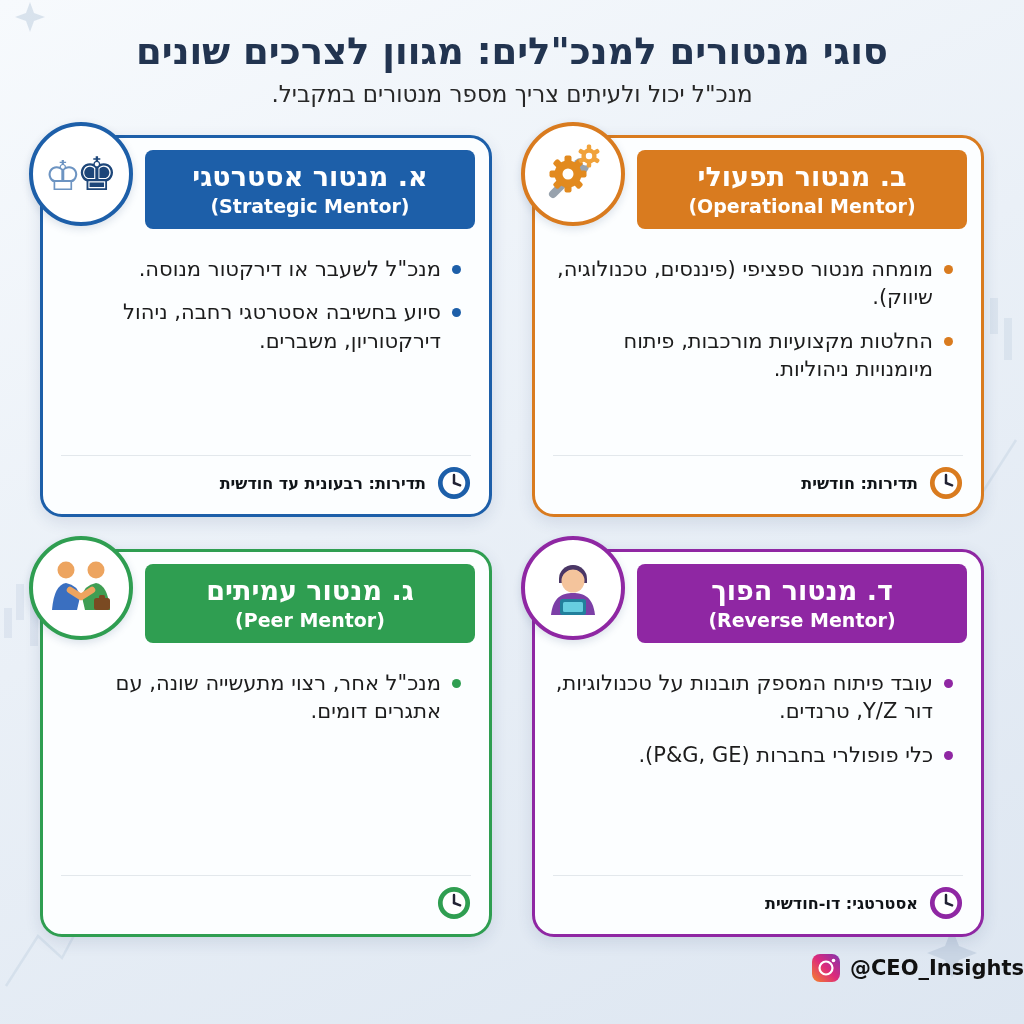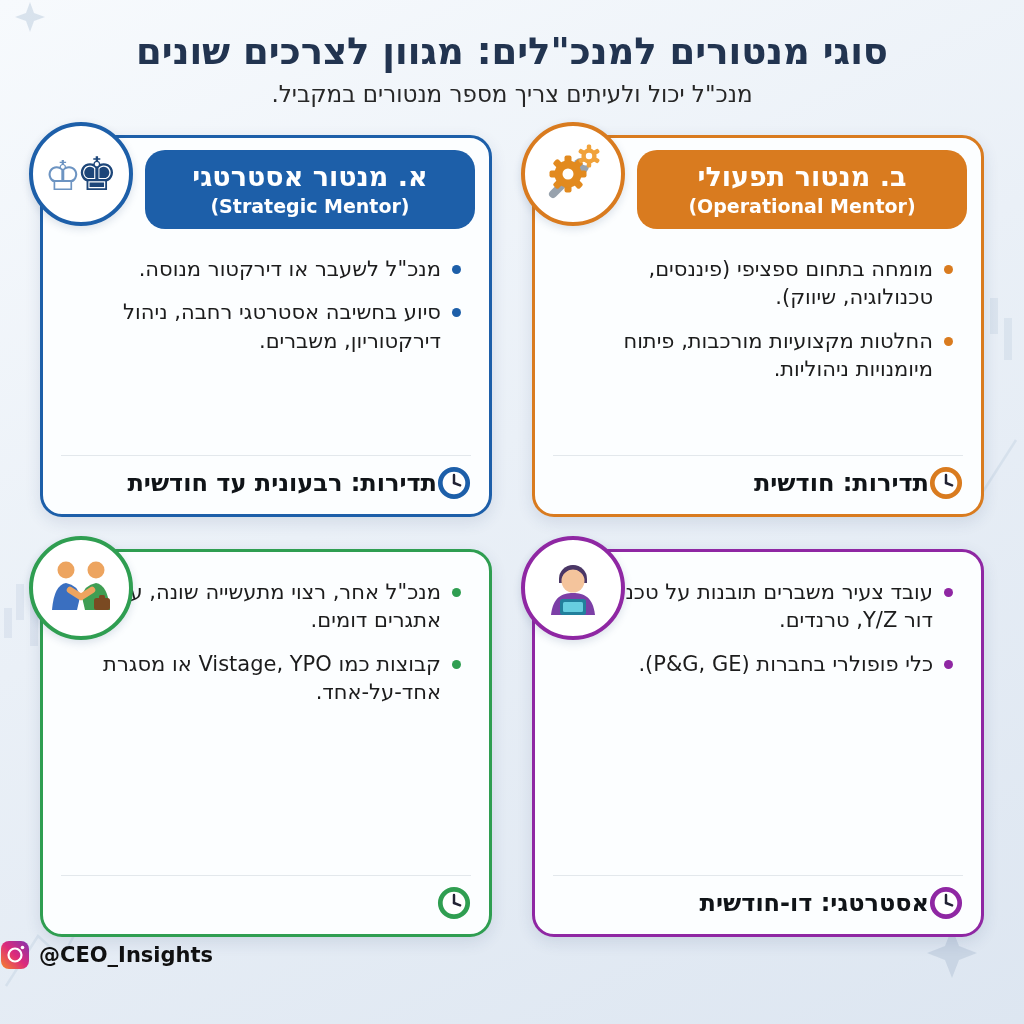--- a/index.html
+++ b/index.html
@@ -38,45 +38,45 @@
   .card:nth-child(4) { --c: #8f27a3; }
 
   .icon-circle {
     position: absolute; top: -16px; left: -14px; width: 104px; height: 104px;
     border-radius: 50%; background: #ffffff; border: 4px solid var(--c);
     box-sizing: border-box; display: flex; align-items: center; justify-content: center;
     z-index: 2; box-shadow: 0 3px 8px rgba(30,60,110,0.15);
   }
 
   .card-header {
-    margin: 12px 14px 0 102px; background: var(--c); border-radius: 20px;
+    margin: 12px 14px 0 102px; background: var(--c); border-radius: 8px;
     color: #ffffff; text-align: center; padding: 11px 8px 12px;
   }
   .card-title { font-size: 27px; font-weight: bold; line-height: 1.15; }
   .card-subtitle-en { font-size: 19px; font-weight: bold; direction: ltr; margin-top: 3px; text-align: center; }
 
   .card-body { flex: 1; padding: 26px 28px 0 20px; display: flex; flex-direction: column; gap: 15px; }
   .bullet { display: flex; align-items: flex-start; gap: 11px; font-size: 21px; color: #1c1c1c; line-height: 1.35; text-align: right; }
   .dot { flex: 0 0 auto; width: 9px; height: 9px; border-radius: 50%; background: var(--c); margin-top: 10px; }
 
   .card-footer {
     margin: 0 18px 14px; padding-top: 10px;
     border-top: 1px solid rgba(50,70,100,0.12);
-    display: flex; align-items: center; 
-    font-size: 24px; font-weight: bold; color: #101418;
+    display: flex; align-items: center; gap: 11px;
+    font-size: 16px; font-weight: bold; color: #101418;
   }
   .clock { color: var(--c); flex: 0 0 auto; display: flex; }
 
   .chess { display: flex; align-items: flex-end; line-height: 1; }
   .chess-dark { font-size: 46px; color: #1d4679; }
   .chess-light { font-size: 41px; color: #6d94c2; margin-right: -5px; }
 
   .social {
-    direction: ltr; display: flex; align-items: center; justify-content: flex-start;
-    gap: 9px; margin-top: 3px; font-size: 21px; color: #111111; font-weight: bold;
+    direction: ltr; display: flex; align-items: center; justify-content: flex-end;
+    gap: 9px; margin-top: 16px; font-size: 21px; color: #111111; font-weight: bold;
   }
   .social .ig { display: flex; }
 </style>
 </head>
 <body>
 
 <svg class="bg-decor" width="1024" height="1024" viewBox="0 0 1024 1024" aria-hidden="true">
   <g opacity="0.22" stroke="#9fb4cd" fill="none" stroke-width="2.5">
     <polyline points="6,986 38,936 62,958 96,894 128,926"></polyline>
     <polyline points="928,502 962,470 984,490 1016,440"></polyline>
@@ -162,21 +162,21 @@
           <circle cx="49" cy="15" r="3.2" fill="#ffffff"></circle>
         </svg>
       </div>
       <header class="card-header">
         <div class="card-title">ב. מנטור תפעולי</div>
         <div class="card-subtitle-en">(Operational Mentor)</div>
       </header>
       <div class="card-body">
         <div class="bullet">
           <span class="dot"></span>
-          <span>מומחה בתחום ספציפי (פיננסים, טכנולוגיה, שיווק).</span>
+          <span>מומחה מנטור ספציפי (פיננסים, טכנולוגיה, שיווק).</span>
         </div>
         <div class="bullet">
           <span class="dot"></span>
           <span>החלטות מקצועיות מורכבות, פיתוח מיומנויות ניהוליות.</span>
         </div>
       </div>
       <footer class="card-footer">
         <span class="clock">
           <svg width="34" height="34" viewBox="0 0 36 36">
             <circle cx="18" cy="18" r="14.5" fill="#ffffff" stroke="currentColor" stroke-width="5"></circle>
@@ -193,28 +193,28 @@
         <svg width="68" height="62" viewBox="0 0 68 62">
           <circle cx="19" cy="13" r="8.5" fill="#eda45f"></circle>
           <circle cx="49" cy="13" r="8.5" fill="#eda45f"></circle>
           <path d="M5 53 Q7 28 19 26 Q31 28 33 40 L30 53 Z" fill="#3a6fc0"></path>
           <path d="M63 53 Q61 28 49 26 Q37 28 35 40 L38 53 Z" fill="#3f9e53"></path>
           <path d="M23 33 L34 40 L45 33" stroke="#eda45f" stroke-width="6.5" fill="none" stroke-linecap="round" stroke-linejoin="round"></path>
           <rect x="47" y="41" width="16" height="12" rx="2.5" fill="#7a4a22"></rect>
           <rect x="52" y="38" width="6" height="4" rx="1.5" fill="#7a4a22"></rect>
         </svg>
       </div>
+      <header class="card-header">
+        <div class="card-title">ג. מנטור עמיתים</div>
+        <div class="card-subtitle-en">(Peer Mentor)</div>
+      </header>
       <div class="card-body">
         <div class="bullet">
           <span class="dot"></span>
           <span>מנכ"ל אחר, רצוי מתעשייה שונה, עם אתגרים דומים.</span>
-        </div>
-        <div class="bullet">
-          <span class="dot"></span>
-          <span>קבוצות כמו Vistage, YPO או מסגרת אחד-על-אחד.</span>
         </div>
       </div>
       <footer class="card-footer">
         <span class="clock">
           <svg width="34" height="34" viewBox="0 0 36 36">
             <circle cx="18" cy="18" r="14.5" fill="#ffffff" stroke="currentColor" stroke-width="5"></circle>
             <line x1="18" y1="18" x2="18" y2="9.5" stroke="#223" stroke-width="2.6" stroke-linecap="round"></line>
             <line x1="18" y1="18" x2="24.5" y2="20.5" stroke="#223" stroke-width="2.6" stroke-linecap="round"></line>
           </svg>
         </span>
@@ -225,24 +225,28 @@
       <div class="icon-circle">
         <svg width="66" height="66" viewBox="0 0 66 66">
           <path d="M19 24 a14 14 0 0 1 28 0 l0 4 -28 0 Z" fill="#4b3766"></path>
           <circle cx="33" cy="26" r="11.5" fill="#f4c49c"></circle>
           <path d="M21.5 22 a11.5 11.5 0 0 1 23 0 q-5 -8 -11.5 -8 q-6.5 0 -11.5 8 Z" fill="#4b3766"></path>
           <path d="M11 60 C13 42 22 38 33 38 C44 38 53 42 55 60 Z" fill="#7c3fa6"></path>
           <rect x="20" y="44" width="26" height="16" rx="2.5" fill="#22809c"></rect>
           <rect x="23" y="47" width="20" height="10" rx="1.5" fill="#67cfe0"></rect>
         </svg>
       </div>
-      <div class="card-body">
-        <div class="bullet">
-          <span class="dot"></span>
-          <span>עובד צעיר משברים תובנות על טכנולוגיות, דור Y/Z, טרנדים.</span>
+      <header class="card-header">
+        <div class="card-title">ד. מנטור הפוך</div>
+        <div class="card-subtitle-en">(Reverse Mentor)</div>
+      </header>
+      <div class="card-body">
+        <div class="bullet">
+          <span class="dot"></span>
+          <span>עובד פיתוח המספק תובנות על טכנולוגיות, דור Y/Z, טרנדים.</span>
         </div>
         <div class="bullet">
           <span class="dot"></span>
           <span>כלי פופולרי בחברות (P&amp;G, GE).</span>
         </div>
       </div>
       <footer class="card-footer">
         <span class="clock">
           <svg width="34" height="34" viewBox="0 0 36 36">
             <circle cx="18" cy="18" r="14.5" fill="#ffffff" stroke="currentColor" stroke-width="5"></circle>

